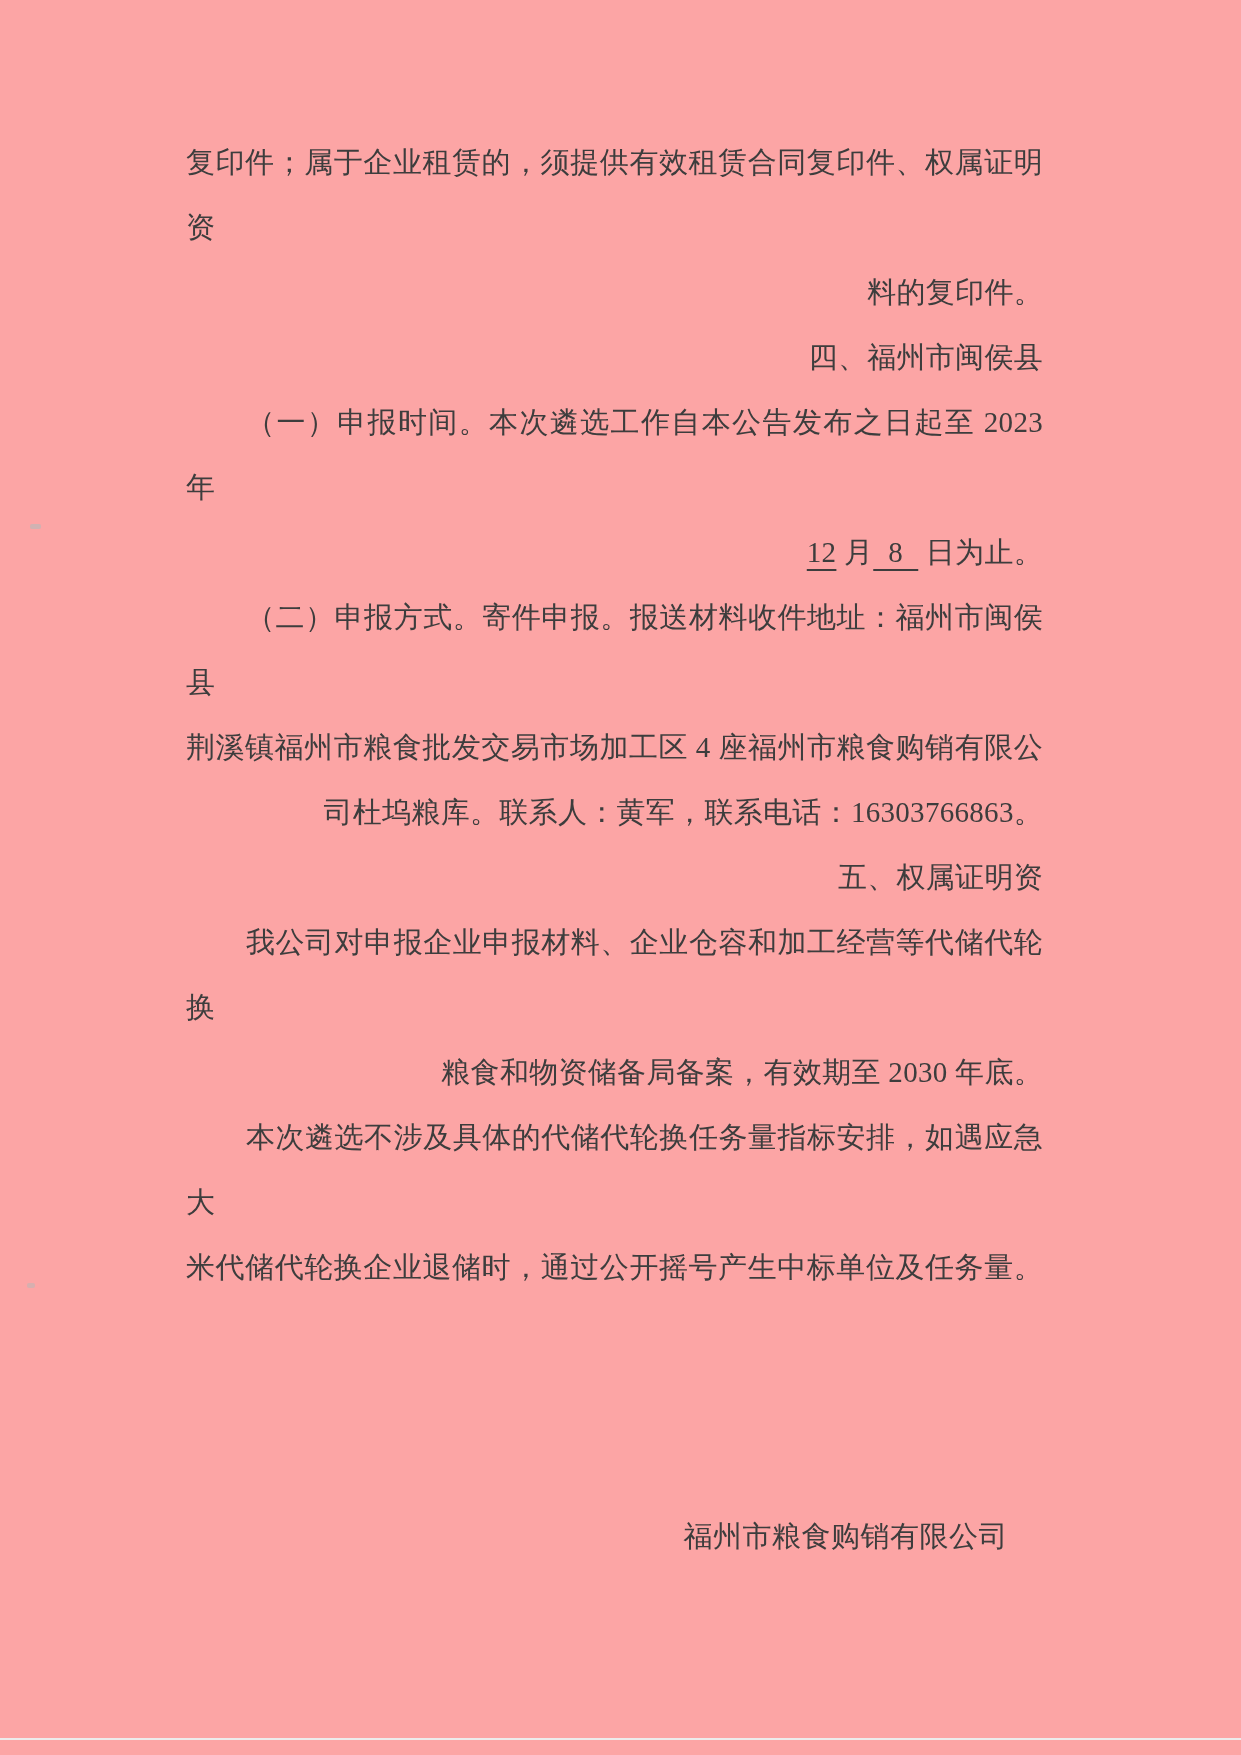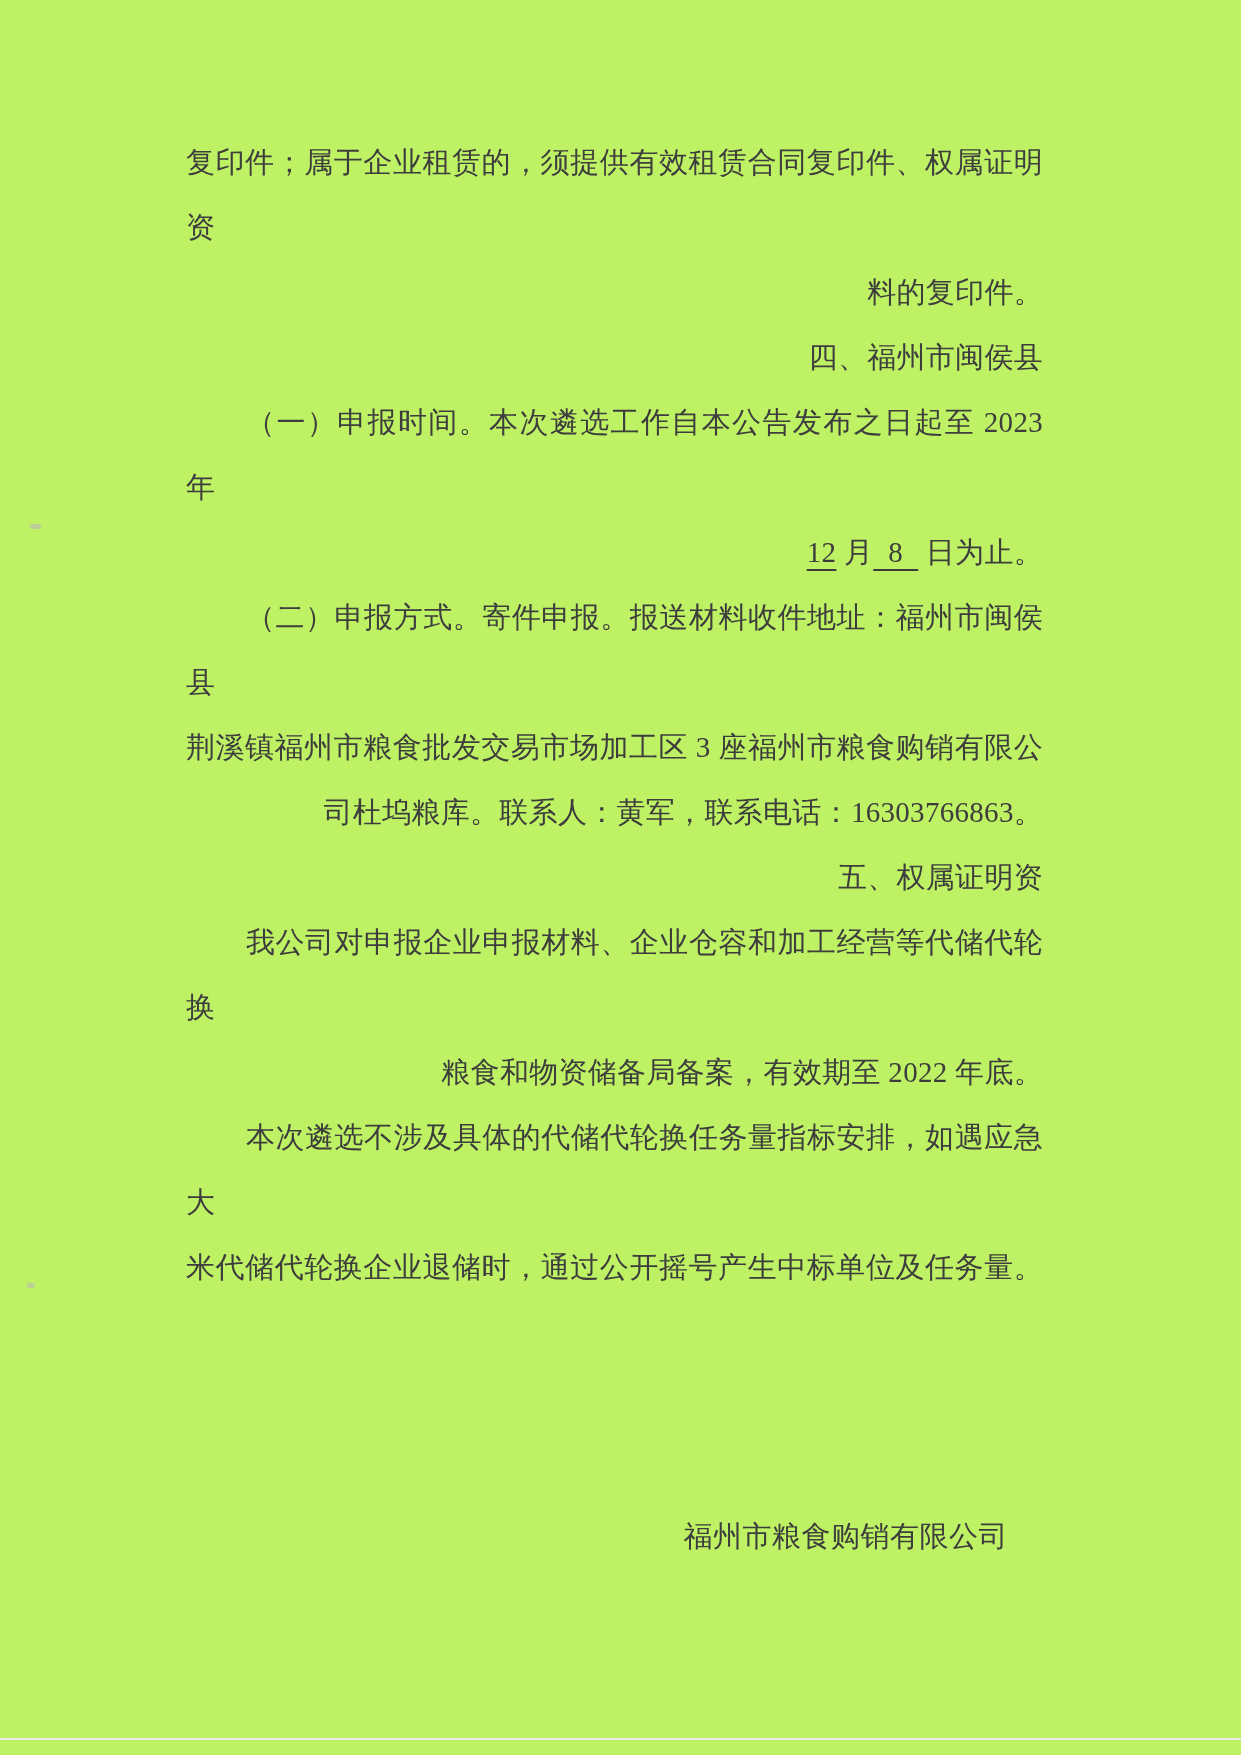--- a/index.html
+++ b/index.html
@@ -7,21 +7,21 @@
     width: 1241px;
     height: 1755px;
     background: #fefefe;
     position: relative;
     overflow: hidden;
     font-family: "Liberation Serif", "DejaVu Serif", serif;
   }
   .page {
     position: absolute;
     inset: 0;
-    background: #bef264;
+    background: #fca5a5;
   }
   .doc {
     position: absolute;
     left: 186px;
     top: 130px;
     width: 857px;
     color: #3d3d3d;
   }
   .line {
     font-size: 29px;
@@ -74,25 +74,25 @@
 <div class="page">
 
   <main class="doc">
     <div id="body-lines">
         <div class="line justify"><span class="seg">复印件；属于企业租赁的，须提供有效租赁合同复印件、权属证明资</span></div>
         <div class="line"><span class="seg">料的复印件。</span></div>
         <div class="line indent"><span class="seg">四、福州市闽侯县</span></div>
         <div class="line indent justify"><span class="seg">（一）申报时间。本次遴选工作自本公告发布之日起至 2023 年</span></div>
         <div class="line"><span class="seg u">12</span><span class="seg"> 月</span><span class="seg u">  8  </span><span class="seg"> 日为止。</span></div>
         <div class="line indent justify"><span class="seg">（二）申报方式。寄件申报。报送材料收件地址：福州市闽侯县</span></div>
-        <div class="line justify"><span class="seg">荆溪镇福州市粮食批发交易市场加工区 3 座福州市粮食购销有限公</span></div>
+        <div class="line justify"><span class="seg">荆溪镇福州市粮食批发交易市场加工区 4 座福州市粮食购销有限公</span></div>
         <div class="line"><span class="seg">司杜坞粮库。联系人：黄军，联系电话：16303766863。</span></div>
         <div class="line indent"><span class="seg">五、权属证明资</span></div>
         <div class="line indent justify"><span class="seg">我公司对申报企业申报材料、企业仓容和加工经营等代储代轮换</span></div>
-        <div class="line"><span class="seg">粮食和物资储备局备案，有效期至 2022 年底。</span></div>
+        <div class="line"><span class="seg">粮食和物资储备局备案，有效期至 2030 年底。</span></div>
         <div class="line indent justify"><span class="seg">本次遴选不涉及具体的代储代轮换任务量指标安排，如遇应急大</span></div>
         <div class="line justify"><span class="seg">米代储代轮换企业退储时，通过公开摇号产生中标单位及任务量。</span></div>
       </div>
 
     <div class="signature">
       <div class="sig-line sig-company">福州市粮食购销有限公司</div>
 
     </div>
   </main>
 

